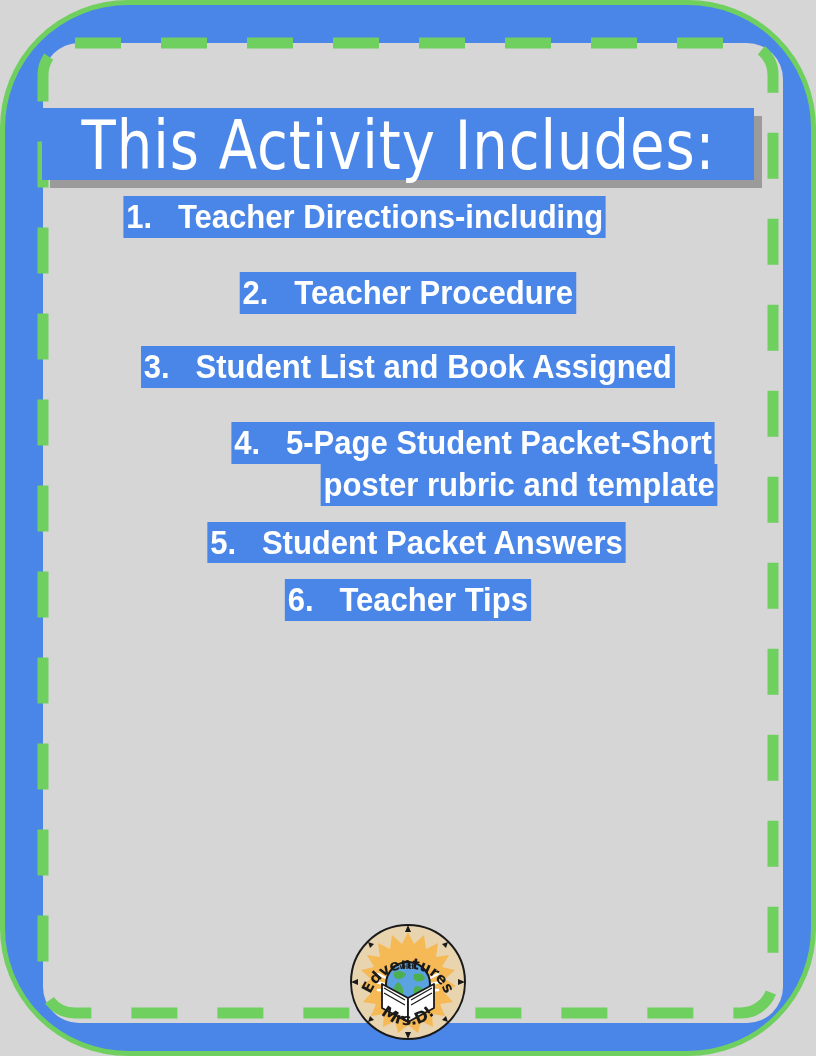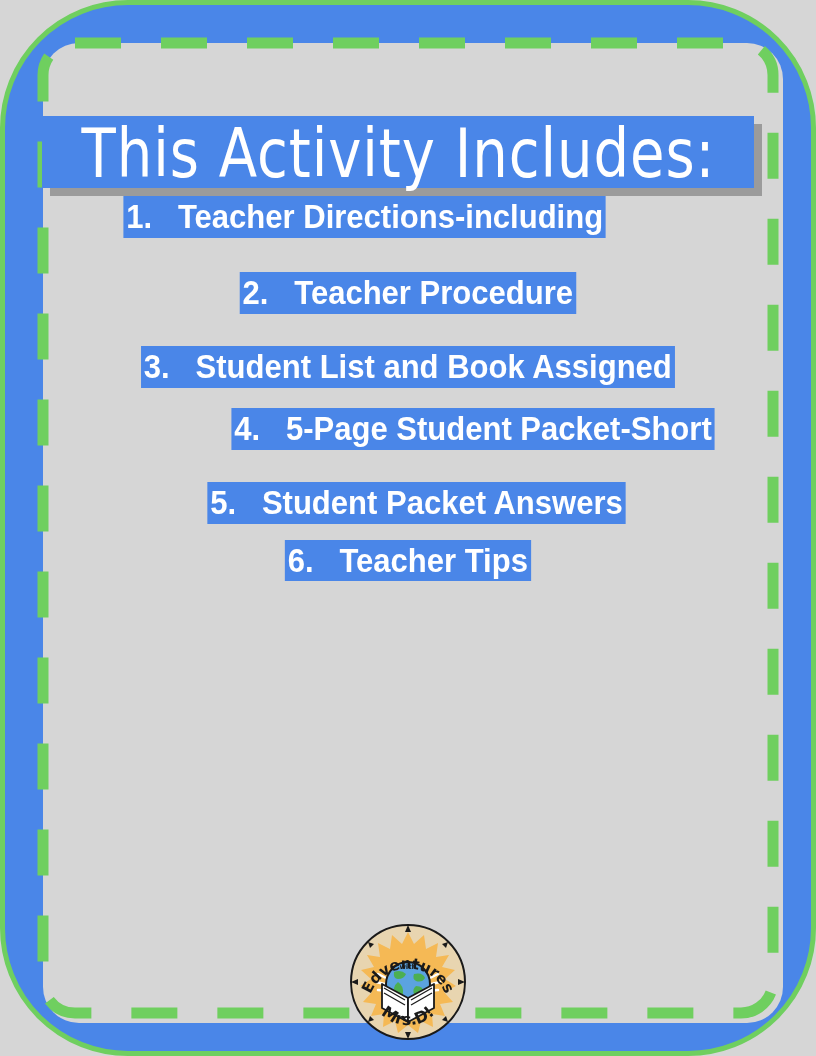--- a/index.html
+++ b/index.html
@@ -46,21 +46,21 @@
     top: 0;
     width: 816px;
     height: 1056px;
     pointer-events: none;
   }
 
   
   .title-wrap {
     position: absolute;
     left: 42px;
-    top: 116px;
+    top: 108px;
     width: 712px;
     height: 55px;
   }
   .title-shadow {
     position: absolute;
     left: 8px;
     top: 8px;
     width: 712px;
     height: 72px;
     background: #9b9b9b;
@@ -112,22 +112,22 @@
     font-weight: bold;
     font-size: 33px;
     line-height: 1.27;
     padding: 0 3px;
     white-space: pre;
     transform: scaleX(0.94);
     transform-origin: center;
   }
   .item-1 { margin-bottom: 34px; }
   .item-2 { margin-bottom: 32px; }
-  .item-3 { margin-bottom: 20px; }
-  .item-4 { margin-bottom: 32px; }
+  .item-3 { margin-bottom: 34px; }
+  .item-4 { margin-bottom: 16px; }
   .item-5 { margin-bottom: 16px; }
   .item-6 { margin-bottom: 12px; }
 
   .align-left   { text-align: left; padding-left: 60px; }
   .align-right  { text-align: right; padding-right: 38px; }
   .align-center { text-align: center; }
   .align-c2     { text-align: center; padding-left: 16px; }
 
   
   .logo {
@@ -167,20 +167,21 @@
     <div class="list-item item-2">
       <div class="line align-center"><span class="hl">2.   Teacher Procedure</span></div>
     </div>
 
     <div class="list-item item-3">
       <div class="line align-center"><span class="hl">3.   Student List and Book Assigned</span></div>
     </div>
 
     <div class="list-item item-4">
       <div class="line align-right"><span class="hl">4.   5-Page Student Packet-Short</span></div>
+      <div class="line align-right"><span class="hl">poster rubric and template</span></div>
     </div>
 
     <div class="list-item item-5">
       <div class="line align-c2"><span class="hl">5.   Student Packet Answers</span></div>
     </div>
 
     <div class="list-item item-6">
       <div class="line align-center"><span class="hl">6.   Teacher Tips</span></div>
     </div>
 

